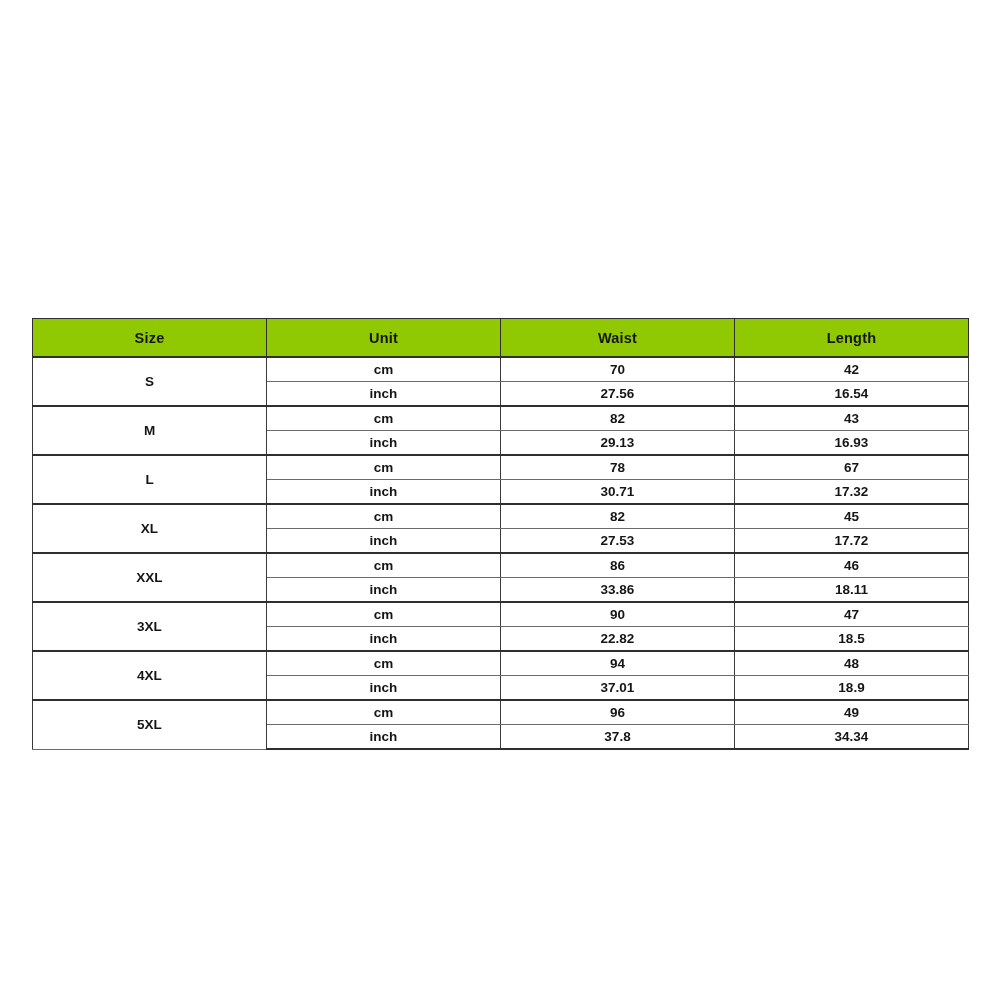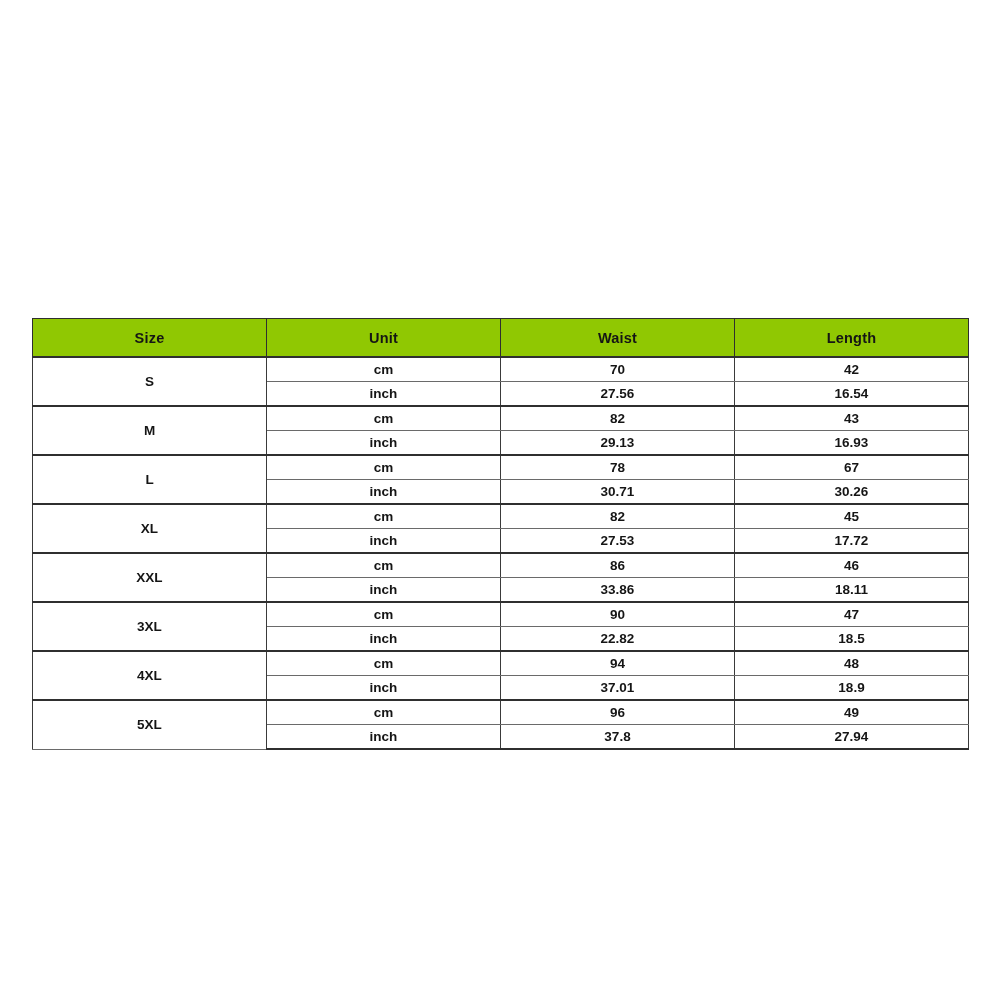--- a/index.html
+++ b/index.html
@@ -128,21 +128,21 @@
         </tr>
         <tr class="row-cm group-start">
           <td class="size-cell" rowspan="2">L</td>
           <td>cm</td>
           <td>78</td>
           <td class="last-col">67</td>
         </tr>
         <tr class="group-last-sub">
           <td>inch</td>
           <td>30.71</td>
-          <td class="last-col">30.26</td>
+          <td class="last-col">17.32</td>
         </tr>
         <tr class="row-cm group-start">
           <td class="size-cell" rowspan="2">XL</td>
           <td>cm</td>
           <td>82</td>
           <td class="last-col">45</td>
         </tr>
         <tr class="group-last-sub">
           <td>inch</td>
           <td>27.53</td>
@@ -183,17 +183,17 @@
         </tr>
         <tr class="row-cm group-start">
           <td class="size-cell" rowspan="2">5XL</td>
           <td>cm</td>
           <td>96</td>
           <td class="last-col">49</td>
         </tr>
         <tr class="group-last-sub">
           <td>inch</td>
           <td>37.8</td>
-          <td class="last-col">27.94</td>
+          <td class="last-col">34.34</td>
         </tr>
       </tbody>
   </table>
 </div>
 
 </body></html>

